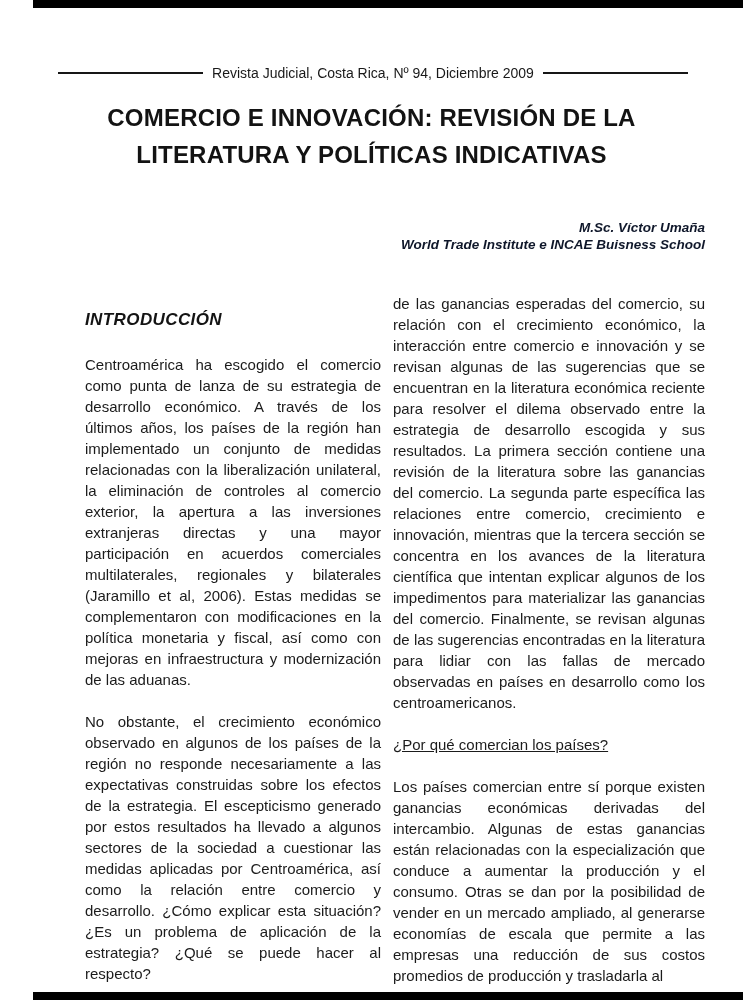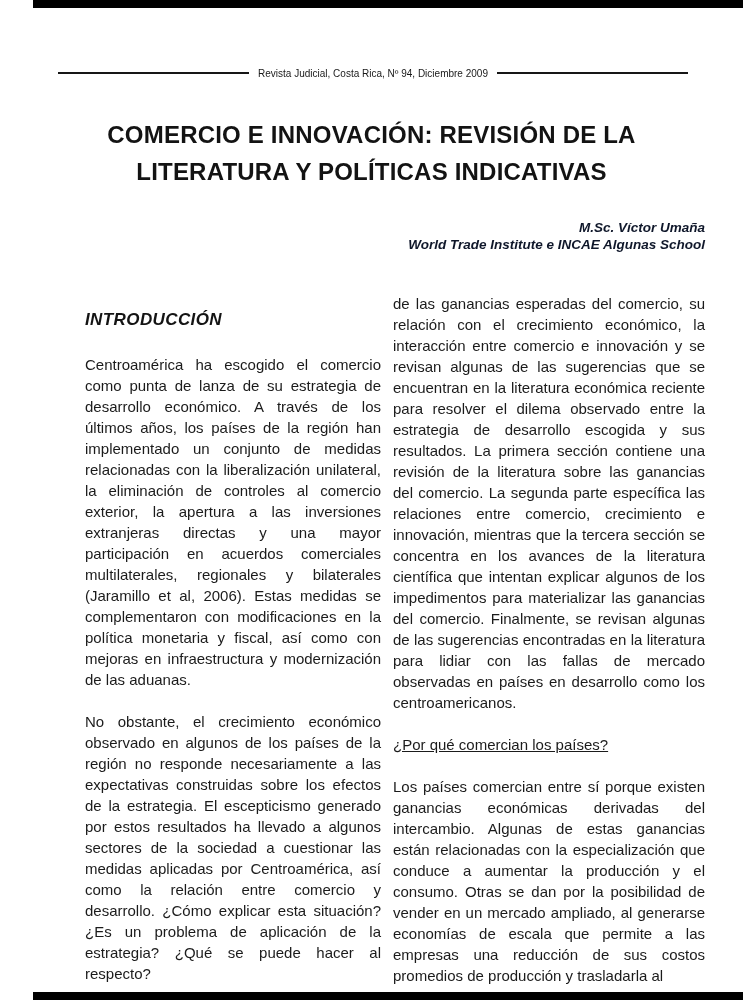--- a/index.html
+++ b/index.html
@@ -33,28 +33,28 @@
     display: flex;
     align-items: center;
   }
   .journal-header .rule {
     flex: 1;
     height: 0;
     border-top: 2px solid #161616;
   }
   .journal-header .journal-text {
     padding: 0 9px;
-    font-size: 10px;
+    font-size: 14px;
     white-space: nowrap;
     color: #191919;
   }
 
   .article-title {
     position: absolute;
-    top: 116px;
+    top: 99px;
     left: 0;
     width: 100%;
     text-align: center;
     font-size: 24px;
     font-weight: 700;
     line-height: 37px;
     letter-spacing: 0.2px;
     color: #131313;
   }
 
@@ -107,21 +107,21 @@
     <div class="rule"></div>
   </div>
 
   <div class="article-title">
     <div>COMERCIO E INNOVACIÓN: REVISIÓN DE LA</div>
     <div>LITERATURA Y POLÍTICAS INDICATIVAS</div>
   </div>
 
   <div class="author-block">
     <div>M.Sc. Víctor Umaña</div>
-    <div>World Trade Institute e INCAE Algunas School</div>
+    <div>World Trade Institute e INCAE Buisness School</div>
   </div>
 
   <div class="columns">
 
     <div class="col left">
       <h2 class="section-heading">INTRODUCCIÓN</h2>
       <p>Centroamérica ha escogido el comercio como punta de lanza de su estrategia de desarrollo económico. A través de los últimos años, los países de la región han implementado un conjunto de medidas relacionadas con la liberalización unilateral, la eliminación de controles al comercio exterior, la apertura a las inversiones extranjeras directas y una mayor participación en acuerdos comerciales multilaterales, regionales y bilaterales (Jaramillo et al, 2006). Estas medidas se complementaron con modificaciones en la política monetaria y fiscal, así como con mejoras en infraestructura y modernización de las aduanas.</p>
       <p>No obstante, el crecimiento económico observado en algunos de los países de la región no responde necesariamente a las expectativas construidas sobre los efectos de la estrategia. El escepticismo generado por estos resultados ha llevado a algunos sectores de la sociedad a cuestionar las medidas aplicadas por Centroamérica, así como la relación entre comercio y desarrollo. ¿Cómo explicar esta situación? ¿Es un problema de aplicación de la estrategia? ¿Qué se puede hacer al respecto?</p>
       <p>Para intentar responder a estas interrogantes, en este trabajo se hace un repaso teórico</p>
     </div>

